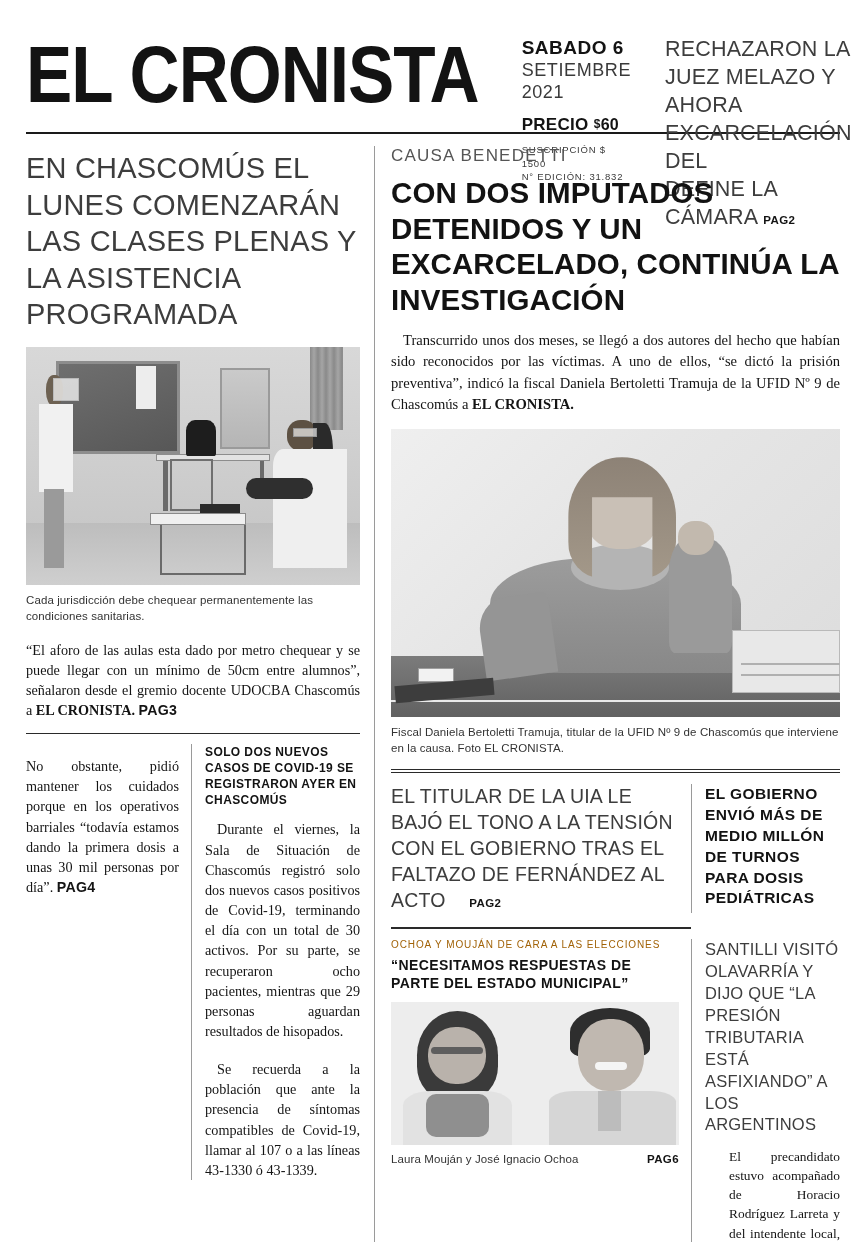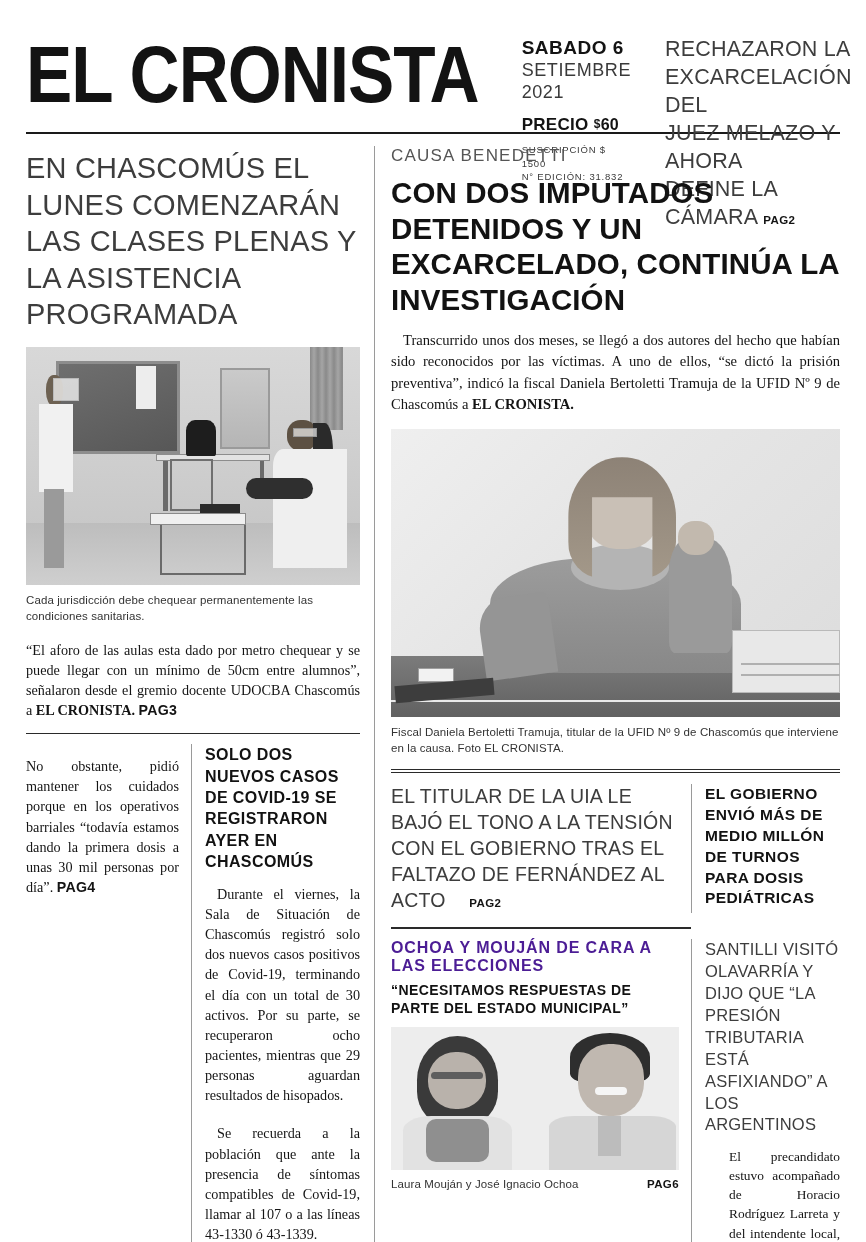--- a/index.html
+++ b/index.html
@@ -74,42 +74,42 @@
 
   .sub-grid { display:flex; margin-top:10px; }
   .sub-a { width:165px; padding-right:12px; }
   .sub-div { width:1px; background:#9a9a9a; align-self:stretch; }
   .sub-b { flex:1; padding-left:13px; }
 
   .kreplak-head { font-size:20.5px; line-height:1.3; }
   .bold-head {
     font-weight:bold; color:#121212; letter-spacing:0.4px;
   }
-  .solo-head { font-size:16px; line-height:1.34; }
+  .solo-head { font-size:12px; line-height:1.34; }
 
   
   .causa-kicker { font-weight:300; font-size:17px; letter-spacing:1.2px; color:#555; }
   .main-head { font-size:29.5px; line-height:1.21; margin-top:9px; letter-spacing:0.1px;}
   .lede { margin-top:12px; font-size:14.6px; line-height:1.47; }
 
   .rule-double { margin-top:12px; }
   .rule-double .a { height:1.5px; background:#2a2a2a; }
   .rule-double .b { height:1px; background:#2a2a2a; margin-top:1.5px; }
 
   .r2 { display:flex; margin-top:11px; }
   .r2-a { width:300px; padding-right:12px; }
   .r2-div { width:1px; background:#9a9a9a; align-self:stretch; }
   .r2-b { flex:1; padding-left:13px; }
   .uia-head { font-size:19.5px; line-height:1.33; }
   .gob-head { font-size:15.5px; line-height:1.35; }
 
   .r3 { display:flex; margin-top:10px; }
   .r3-a { width:300px; padding-right:12px; }
   .r3-b { flex:1; padding-left:13px; }
-  .ochoa-kicker { font-weight:700; font-size:16px; letter-spacing:0.9px; color:#4c1d95; }
+  .ochoa-kicker { font-weight:400; font-size:10px; letter-spacing:0.9px; color:#a16207; }
   .ochoa-head { font-size:14px; line-height:1.3; margin-top:6px; }
   .santilli-head { font-size:16.5px; line-height:1.33; }
   .capline { display:flex; justify-content:space-between; align-items:baseline; margin-top:6px; }
 
   
   .ph-class { width:100%; height:238px; }
   .ph-fiscal { width:100%; height:288px; }
   .ph-duo { width:100%; height:143px; }
 
   .scene { position:absolute; inset:0; }
@@ -133,22 +133,22 @@
       <div class="md-sub">
         <div>SUSCRIPCIÓN $ 1500</div>
         <div>N° EDICIÓN: 31.832</div>
       </div>
     </div>
 
     <div class="masthead-rule"></div>
 
     <div class="masthead-right">
       <div class="mr-line">RECHAZARON LA</div>
+      <div class="mr-line">JUEZ MELAZO Y AHORA</div>
       <div class="mr-line">EXCARCELACIÓN DEL</div>
-      <div class="mr-line">JUEZ MELAZO Y AHORA</div>
       <div class="mr-line">
         <span>DEFINE LA CÁMARA</span>
         <span class="pagtag">PAG2</span>
       </div>
     </div>
   </div>
 
   <div class="rule-thick"></div>
 
   <div class="body-grid">

